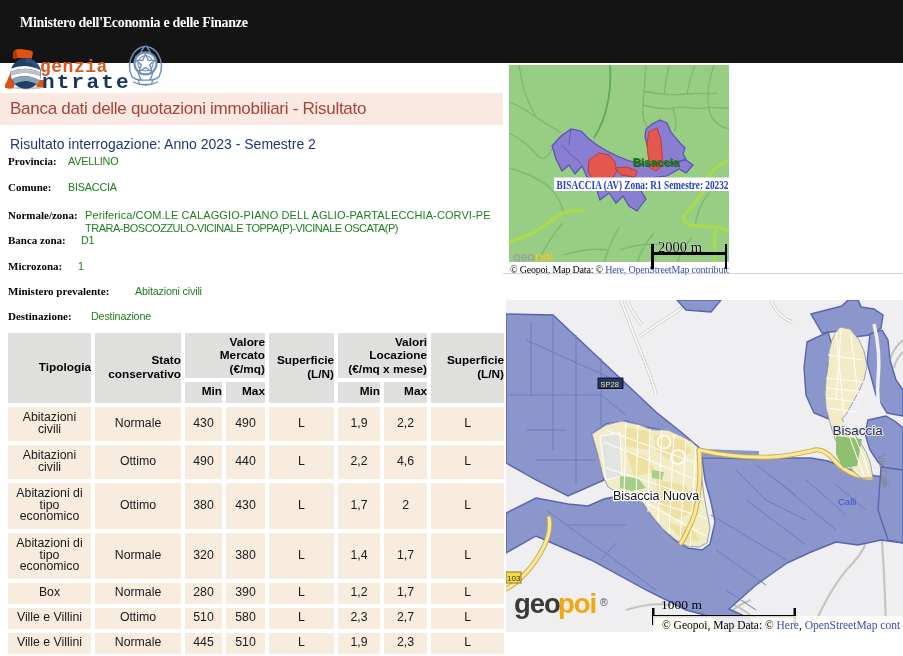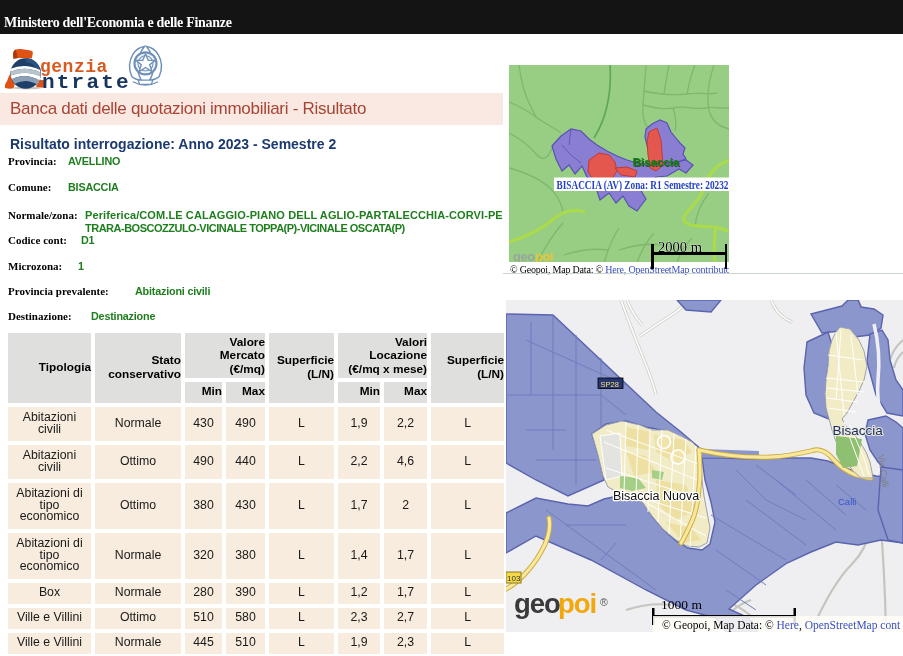--- a/index.html
+++ b/index.html
@@ -1,20 +1,20 @@
 <!DOCTYPE html>
 <html><head><meta charset="utf-8"><style>
 html,body{margin:0;padding:0}
 body{width:903px;height:656px;position:relative;overflow:hidden;background:#fff;font-family:"Liberation Sans",sans-serif}
 .abs{position:absolute}
-#topbar{left:0;top:0;width:903px;height:34px;background:#141414;color:#fff;font-family:"Liberation Serif",serif;font-weight:bold;font-size:14px;line-height:46px;letter-spacing:-0.3px;padding-left:4px;box-sizing:border-box}
+#topbar{left:0;top:0;width:903px;height:63px;background:#141414;color:#fff;font-family:"Liberation Serif",serif;font-weight:bold;font-size:14px;line-height:46px;letter-spacing:-0.3px;padding-left:20px;box-sizing:border-box}
 #pinkbar{left:0;top:93px;width:503px;height:32px;background:#fae9e3;color:#a84433;font-size:17px;line-height:32px;letter-spacing:-0.28px;padding-left:10px;box-sizing:border-box}
-#head1{left:10px;top:132px;font-size:14px;font-weight:bold;color:#1c3a70;line-height:25px}
+#head1{left:10px;top:132px;font-size:14px;font-weight:normal;color:#1c3a70;line-height:25px}
 .lbl{font-family:"Liberation Serif",serif;font-weight:bold;font-size:11px;color:#000;line-height:12.5px;white-space:nowrap}
-.val{color:#1e7e1e;font-weight:bold;font-size:10.8px;line-height:11px;letter-spacing:-0.2px;white-space:nowrap}
+.val{color:#1e7e1e;font-weight:normal;font-size:10.8px;line-height:11px;letter-spacing:-0.2px;white-space:nowrap}
 #tbl{left:4px;top:328.5px;border-collapse:separate;border-spacing:4px;table-layout:fixed}
 #tbl td{background:#f7ecde;font-size:12.3px;color:#1a1a1a;text-align:center;vertical-align:middle;padding:0;line-height:11.8px;overflow:hidden}
 #tbl td.h{background:#dfdfdd;font-weight:bold;text-align:right;vertical-align:middle;padding-left:8px;line-height:13.5px;font-size:11.8px;color:#000}
 #tbl td.ht{vertical-align:top;padding-top:3px}
 </style></head>
 <body>
 <div class="abs" id="topbar">Ministero dell'Economia e delle Finanze</div>
 
 <svg class="abs" style="left:0;top:44px" width="180" height="49" viewBox="0 0 180 49">
 
@@ -49,25 +49,25 @@
 <div class="abs" id="pinkbar">Banca dati delle quotazioni immobiliari - Risultato</div>
 <div class="abs" id="head1">Risultato interrogazione: Anno 2023 - Semestre 2</div>
 
 <div class="abs lbl" style="left:8px;top:154.7px">Provincia:</div>
 <div class="abs val" style="left:68px;top:155.6px">AVELLINO</div>
 <div class="abs lbl" style="left:8px;top:181.2px">Comune:</div>
 <div class="abs val" style="left:68px;top:182.1px">BISACCIA</div>
 <div class="abs lbl" style="left:8px;top:208.9px">Normale/zona:</div>
 <div class="abs val" id="fz1" style="left:85px;top:210.1px;font-size:11px;letter-spacing:0.1px">Periferica/COM.LE CALAGGIO-PIANO DELL AGLIO-PARTALECCHIA-CORVI-PE</div>
 <div class="abs val" id="fz2" style="left:85px;top:223.4px;font-size:11px;letter-spacing:-0.5px">TRARA-BOSCOZZULO-VICINALE TOPPA(P)-VICINALE OSCATA(P)</div>
-<div class="abs lbl" style="left:8px;top:234.2px">Codice cont:</div>
+<div class="abs lbl" style="left:8px;top:234.2px">Banca zona:</div>
 <div class="abs val" style="left:81px;top:235.1px">D1</div>
 <div class="abs lbl" style="left:8px;top:259.7px">Microzona:</div>
 <div class="abs val" style="left:78px;top:260.8px">1</div>
-<div class="abs lbl" style="left:8px;top:284.9px">Provincia prevalente:</div>
+<div class="abs lbl" style="left:8px;top:284.9px">Ministero prevalente:</div>
 <div class="abs val" style="left:135px;top:285.8px">Abitazioni civili</div>
 <div class="abs lbl" style="left:8px;top:309.9px">Destinazione:</div>
 <div class="abs val" style="left:91px;top:310.8px">Destinazione</div>
 
 <table class="abs" id="tbl">
   <colgroup>
       <col style="width:83px">
       <col style="width:86px">
       <col style="width:37px">
       <col style="width:39px">

